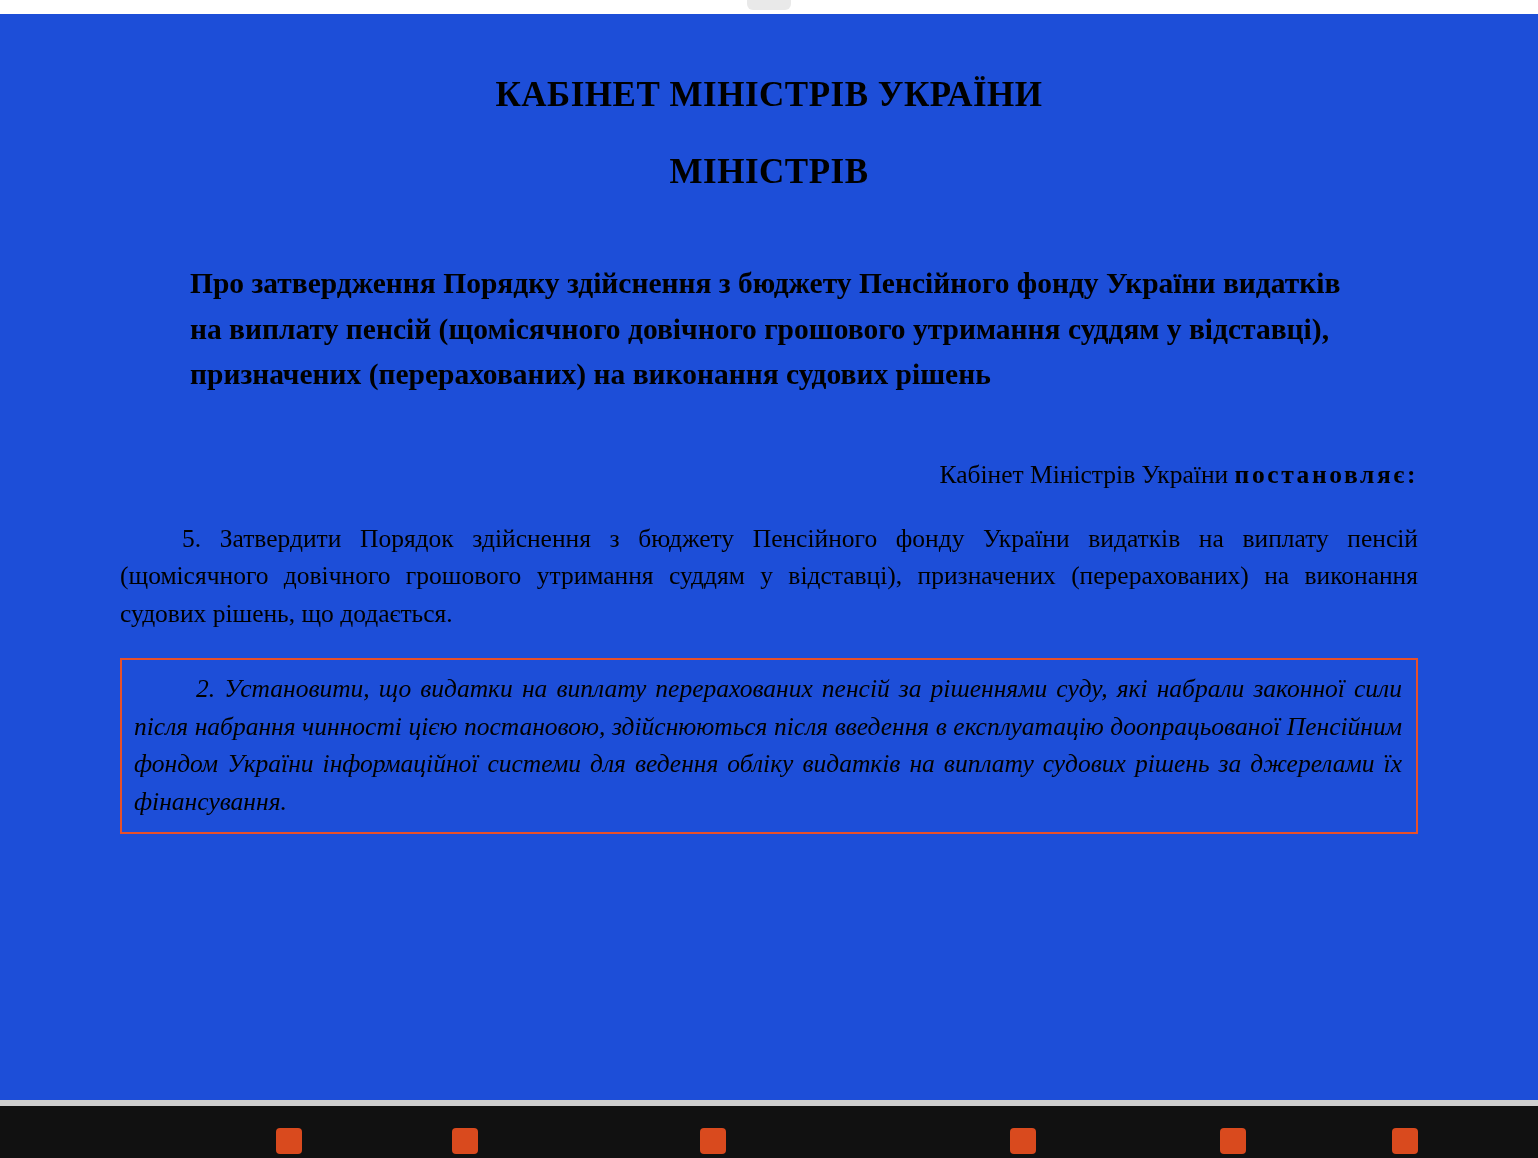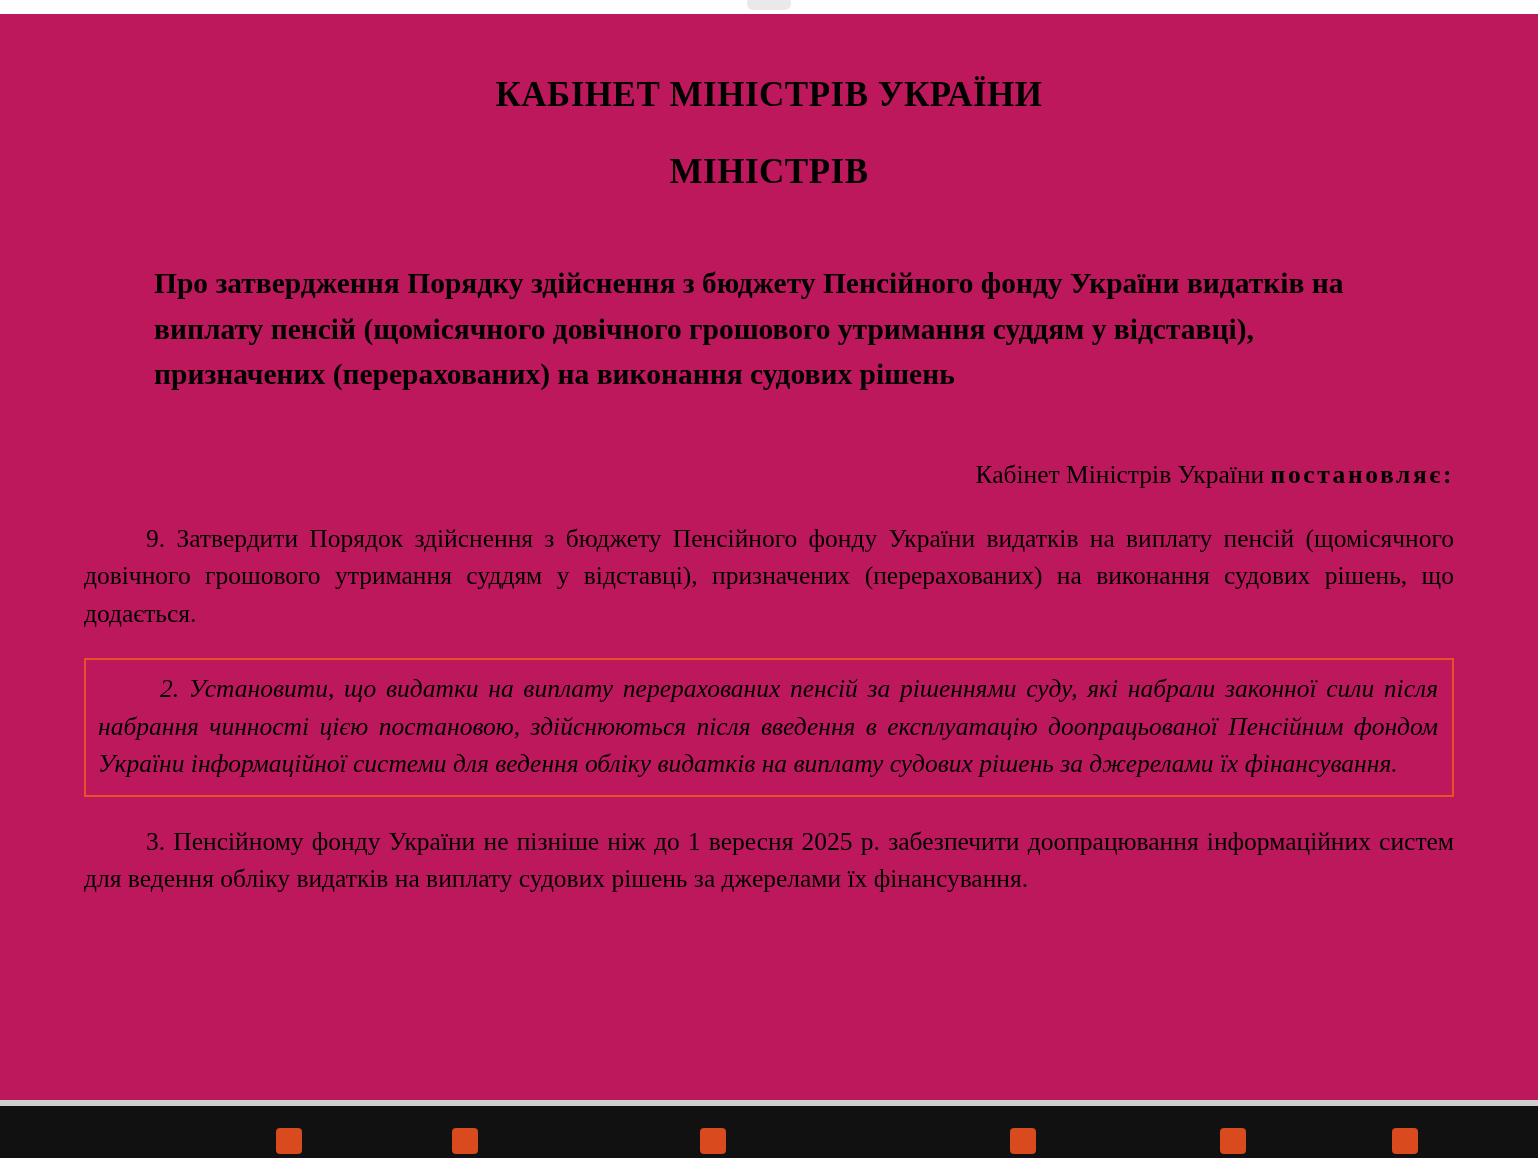--- a/index.html
+++ b/index.html
@@ -34,23 +34,23 @@
     background: #e9e9e9;
     border-radius: 0 0 6px 6px;
   }
 
   .page {
     position: absolute;
     top: 14px;
     left: 0;
     width: 1538px;
     height: 1092px;
-    background: #be185d;
+    background: #1d4ed8;
     box-sizing: border-box;
-    padding: 0 84px;
+    padding: 0 120px;
   }
 
   .doc-title {
     text-align: center;
     font-weight: bold;
     font-size: 35px;
     letter-spacing: 0.5px;
     margin: 62px 0 0 0;
     line-height: 1.1;
   }
@@ -165,27 +165,26 @@
   <div class="doc-subtitle">МІНІСТРІВ</div>
 
 
 
   <div class="doc-heading">Про затвердження Порядку здійснення з бюджету Пенсійного фонду України видатків на виплату пенсій (щомісячного довічного грошового утримання суддям у відставці), призначених (перерахованих) на виконання судових рішень</div>
 
   <p class="body-text lead">
     <span>Кабінет Міністрів України </span><span class="spaced">постановляє:</span>
   </p>
 
-  <p class="body-text para">9. Затвердити Порядок здійснення з бюджету Пенсійного фонду України видатків на виплату пенсій (щомісячного довічного грошового утримання суддям у відставці), призначених (перерахованих) на виконання судових рішень, що додається.</p>
+  <p class="body-text para">5. Затвердити Порядок здійснення з бюджету Пенсійного фонду України видатків на виплату пенсій (щомісячного довічного грошового утримання суддям у відставці), призначених (перерахованих) на виконання судових рішень, що додається.</p>
 
   <div class="highlight-box">
     <p class="body-text para">2. Установити, що видатки на виплату перерахованих пенсій за рішеннями суду, які набрали законної сили після набрання чинності цією постановою, здійснюються після введення в експлуатацію доопрацьованої Пенсійним фондом України інформаційної системи для ведення обліку видатків на виплату судових рішень за джерелами їх фінансування.</p>
   </div>
 
-  <p class="body-text para last">3. Пенсійному фонду України не пізніше ніж до 1 вересня 2025 р. забезпечити доопрацювання інформаційних систем для ведення обліку видатків на виплату судових рішень за джерелами їх фінансування.</p>
 
 </div>
 
 <div class="bottom-bar">
   <div class="shadow-edge"></div>
   <div class="tool t1"></div>
   <div class="tool t2"></div>
   <div class="tool t3"></div>
   <div class="tool t4"></div>
   <div class="tool t5"></div>

